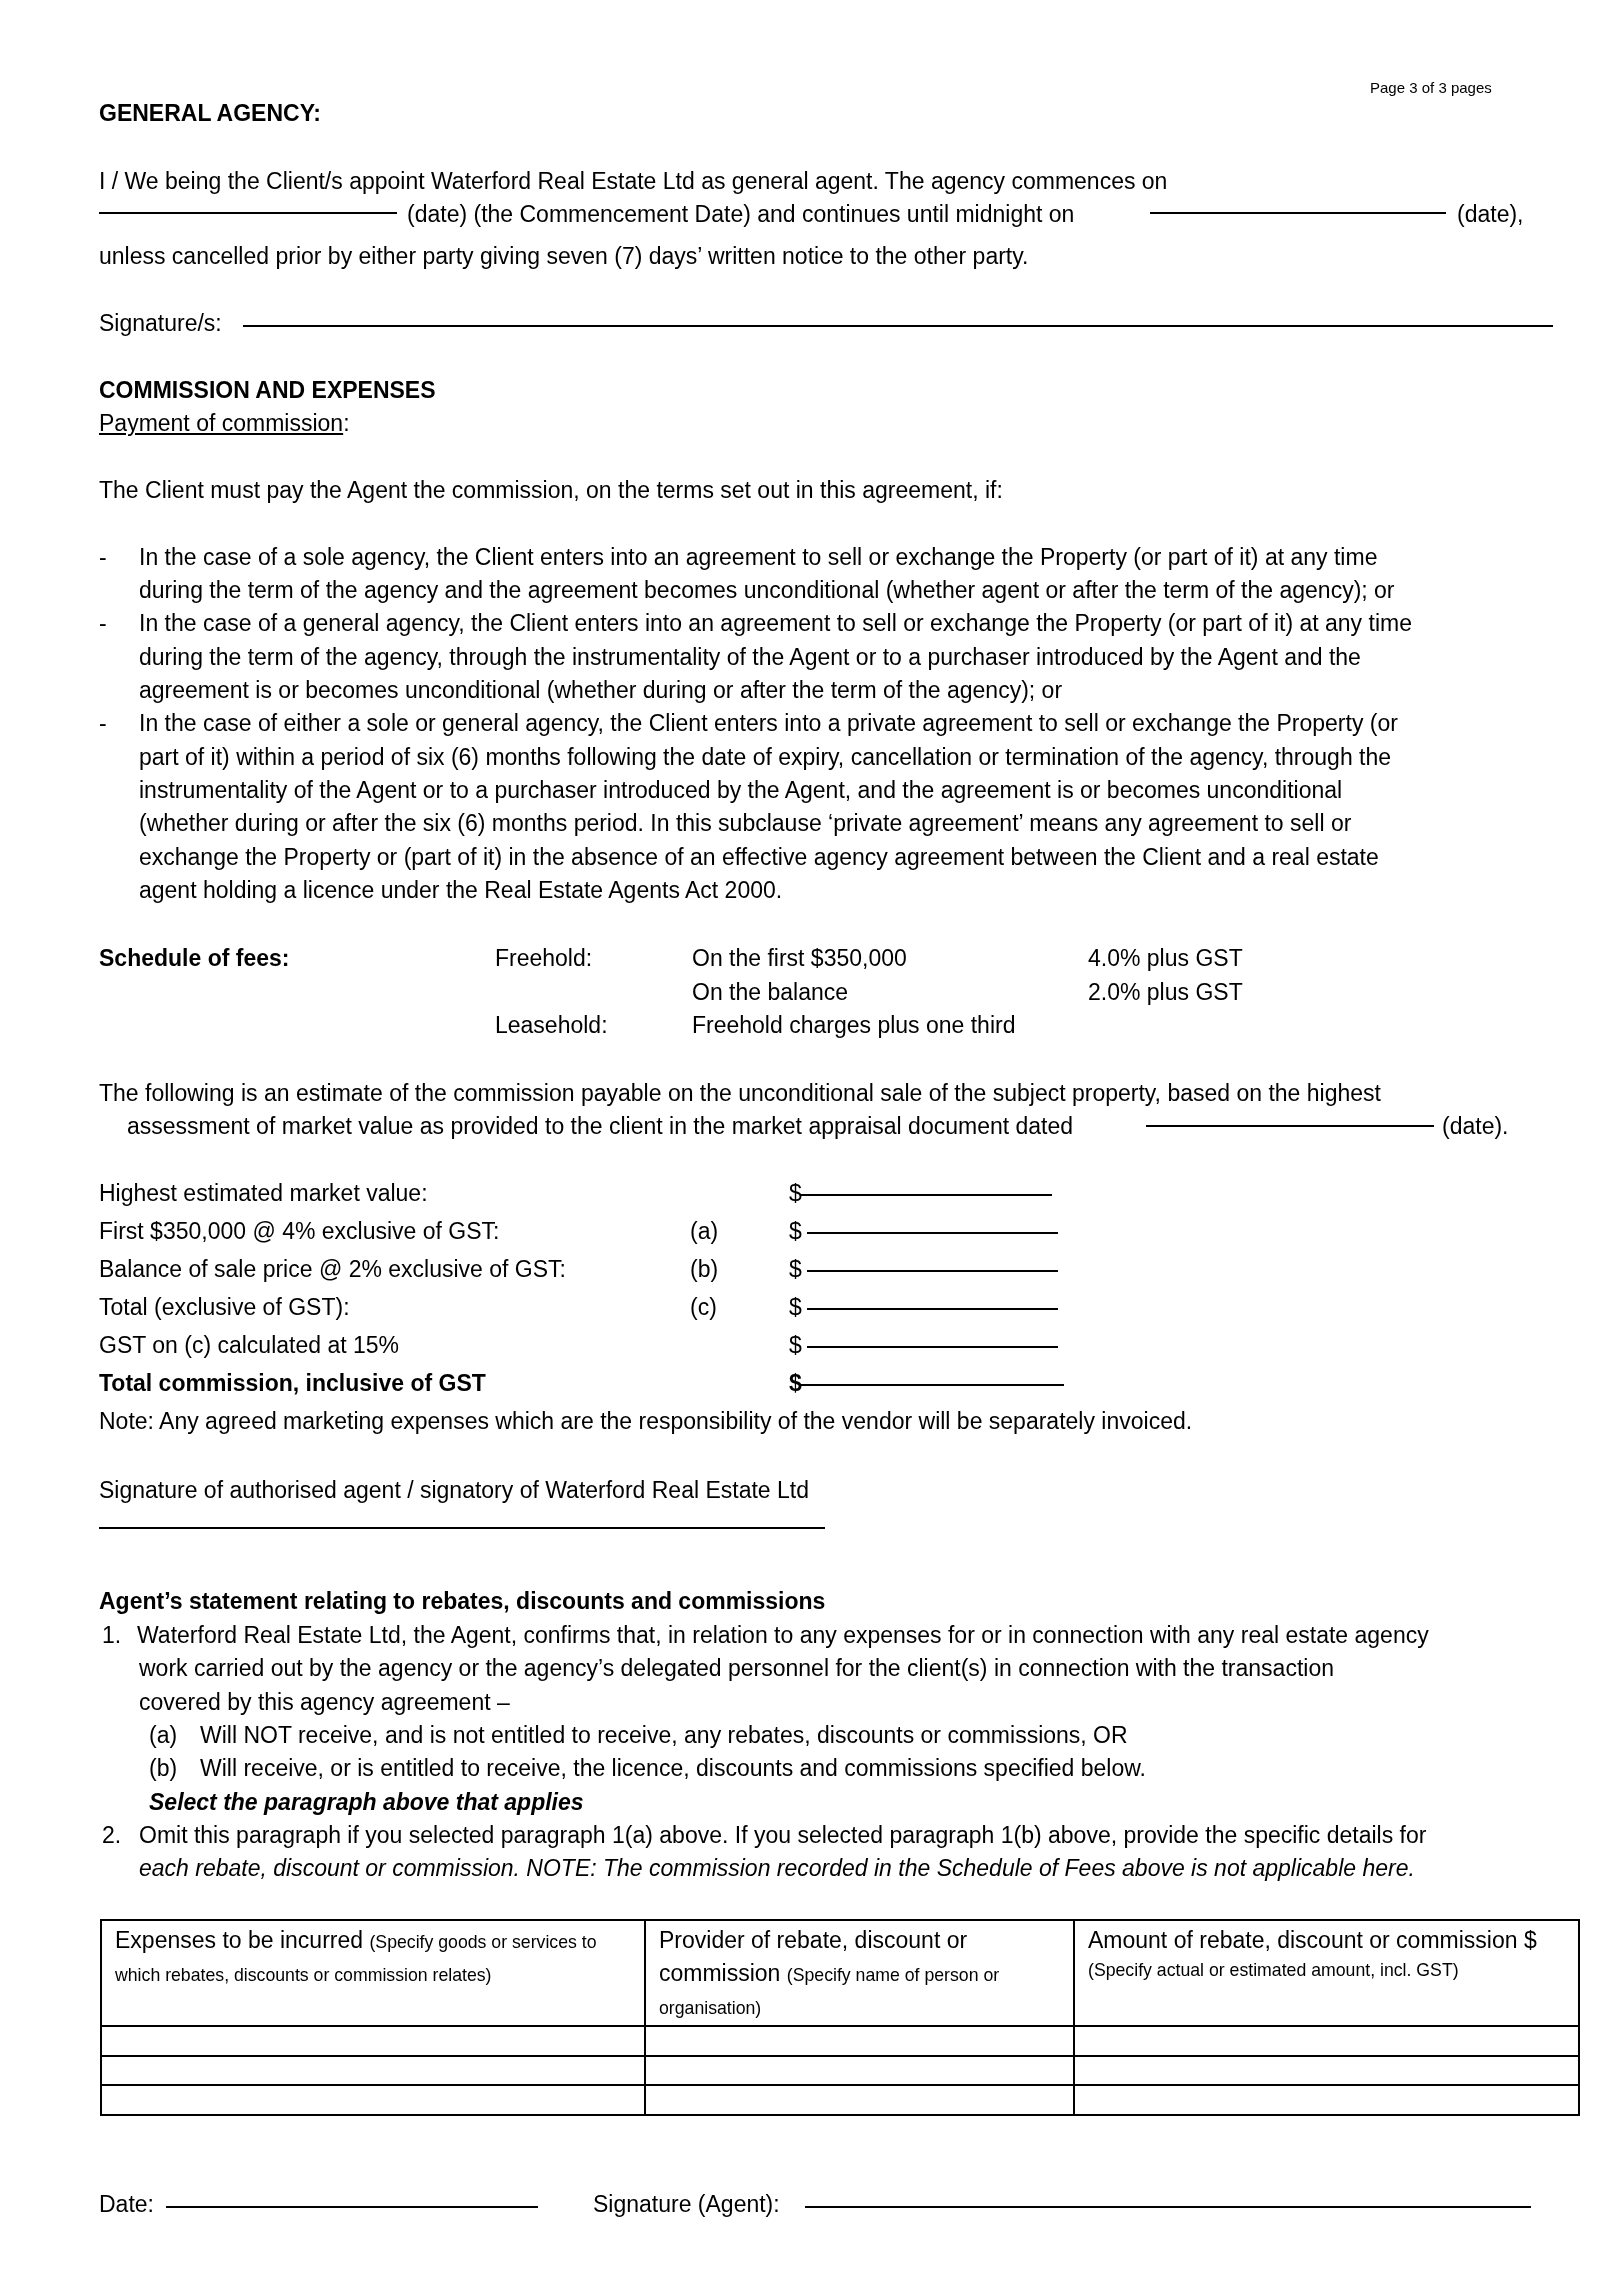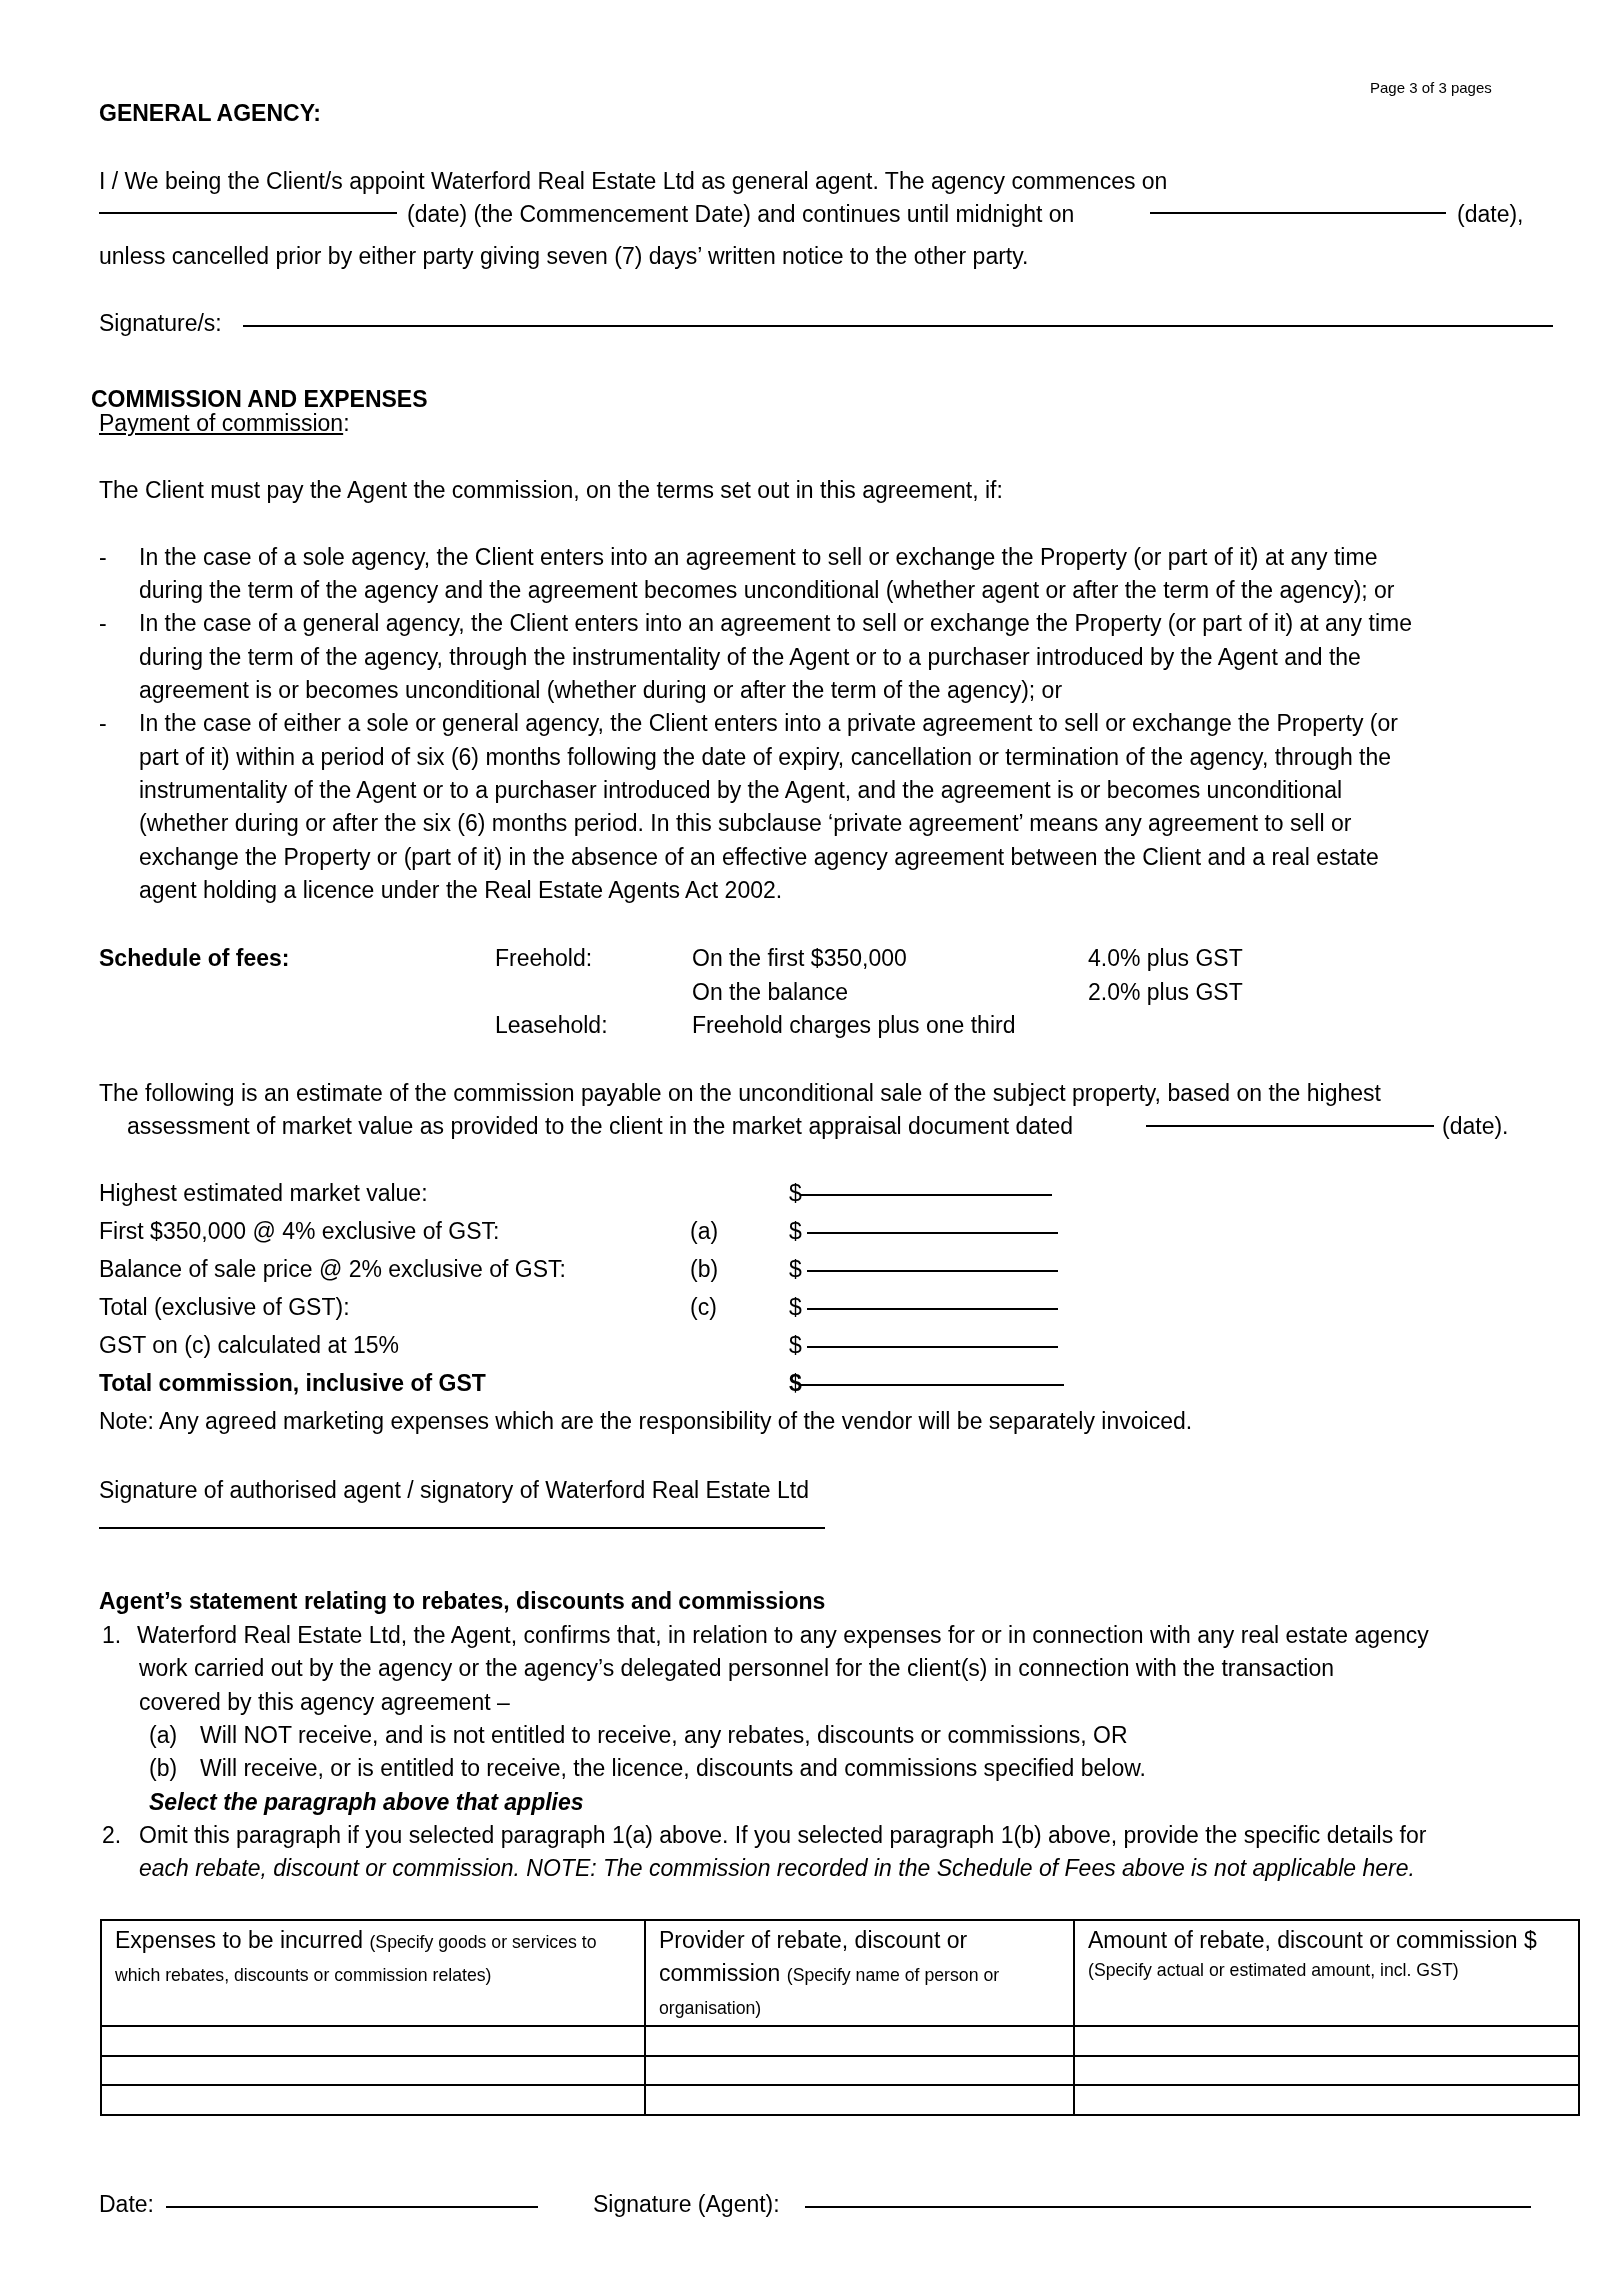--- a/index.html
+++ b/index.html
@@ -31,42 +31,42 @@
 <div class="blank" style="left:99px; top:212px; width:298px;"></div>
 <div class="abs" style="left:407px; top:198px;">(date) (the Commencement Date) and continues until midnight on</div>
 <div class="blank" style="left:1150px; top:212px; width:296px;"></div>
 <div class="abs" style="left:1457px; top:198px;">(date),</div>
 
 <div class="abs" style="left:99px; top:240px;">unless cancelled prior by either party giving seven (7) days’ written notice to the other party.</div>
 
 <div class="abs" style="left:99px; top:307px;">Signature/s:</div>
 <div class="blank" style="left:243px; top:325px; width:1310px;"></div>
 
-<div class="abs b" style="left:91px; top:374px;margin-top:9px;">COMMISSION AND EXPENSES</div>
+<div class="abs b" style="left:99px; top:374px;">COMMISSION AND EXPENSES</div>
 <div class="abs" style="left:99px; top:407px;"><span class="u">Payment of commission</span><span>:</span></div>
 
 <div class="abs" style="left:99px; top:474px;">The Client must pay the Agent the commission, on the terms set out in this agreement, if:</div>
 
 <div>
   <div class="bullet" style="top:541px;">-</div>
   <div class="abs" style="left:139px; top:541px;">In the case of a sole agency, the Client enters into an agreement to sell or exchange the Property (or part of it) at any time</div>
   <div class="abs" style="left:139px; top:574px;">during the term of the agency and the agreement becomes unconditional (whether agent or after the term of the agency); or</div>
 
   <div class="bullet" style="top:607px;">-</div>
   <div class="abs" style="left:139px; top:607px;">In the case of a general agency, the Client enters into an agreement to sell or exchange the Property (or part of it) at any time</div>
   <div class="abs" style="left:139px; top:641px;">during the term of the agency, through the instrumentality of the Agent or to a purchaser introduced by the Agent and the</div>
   <div class="abs" style="left:139px; top:674px;">agreement is or becomes unconditional (whether during or after the term of the agency); or</div>
 
   <div class="bullet" style="top:707px;">-</div>
   <div class="abs" style="left:139px; top:707px;">In the case of either a sole or general agency, the Client enters into a private agreement to sell or exchange the Property (or</div>
   <div class="abs" style="left:139px; top:741px;">part of it) within a period of six (6) months following the date of expiry, cancellation or termination of the agency, through the</div>
   <div class="abs" style="left:139px; top:774px;">instrumentality of the Agent or to a purchaser introduced by the Agent, and the agreement is or becomes unconditional</div>
   <div class="abs" style="left:139px; top:807px;">(whether during or after the six (6) months period. In this subclause ‘private agreement’ means any agreement to sell or</div>
   <div class="abs" style="left:139px; top:841px;">exchange the Property or (part of it) in the absence of an effective agency agreement between the Client and a real estate</div>
-  <div class="abs" style="left:139px; top:874px;">agent holding a licence under the Real Estate Agents Act 2002.</div>
+  <div class="abs" style="left:139px; top:874px;">agent holding a licence under the Real Estate Agents Act 2000.</div>
 </div>
 
 <div class="abs b" style="left:99px; top:942px;">Schedule of fees:</div>
 <div class="abs" style="left:495px; top:942px;">Freehold:</div>
 <div class="abs" style="left:692px; top:942px;">On the first $350,000</div>
 <div class="abs" style="left:1088px; top:942px;">4.0% plus GST</div>
 <div class="abs" style="left:692px; top:976px;">On the balance</div>
 <div class="abs" style="left:1088px; top:976px;">2.0% plus GST</div>
 <div class="abs" style="left:495px; top:1009px;">Leasehold:</div>
 <div class="abs" style="left:692px; top:1009px;">Freehold charges plus one third</div>

